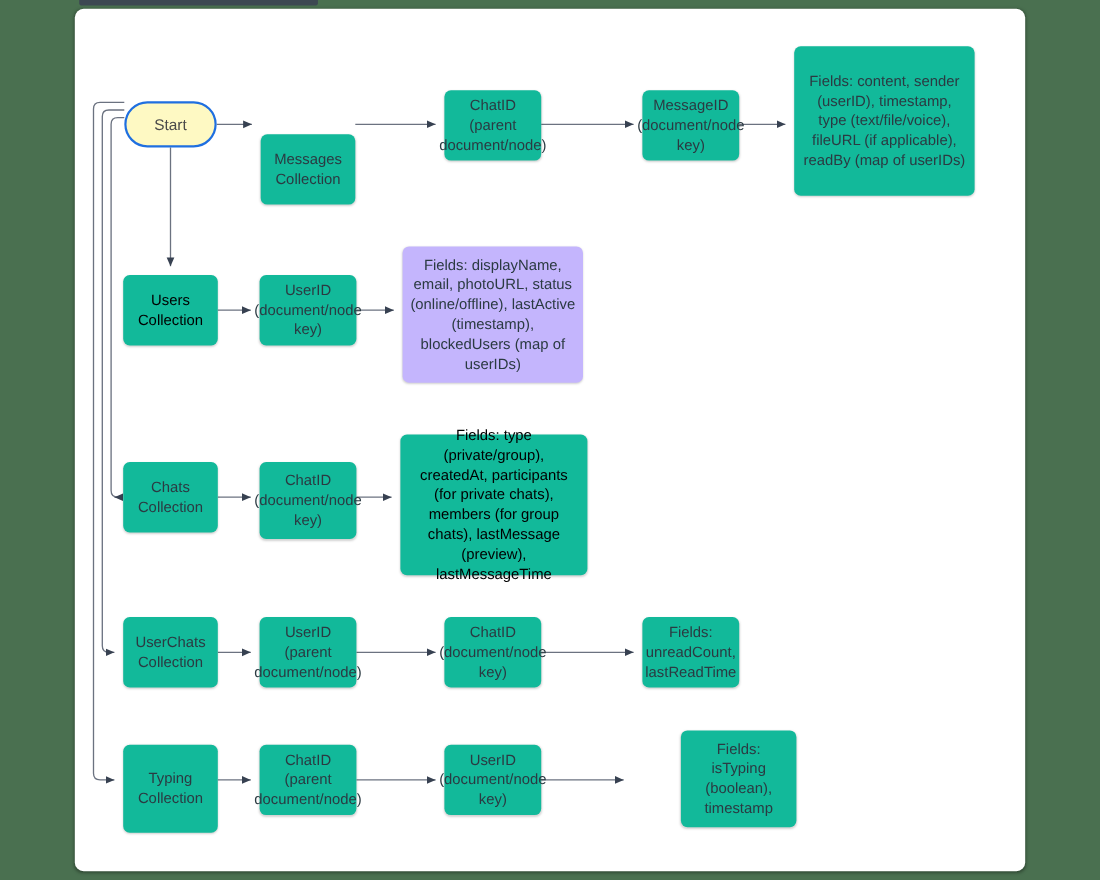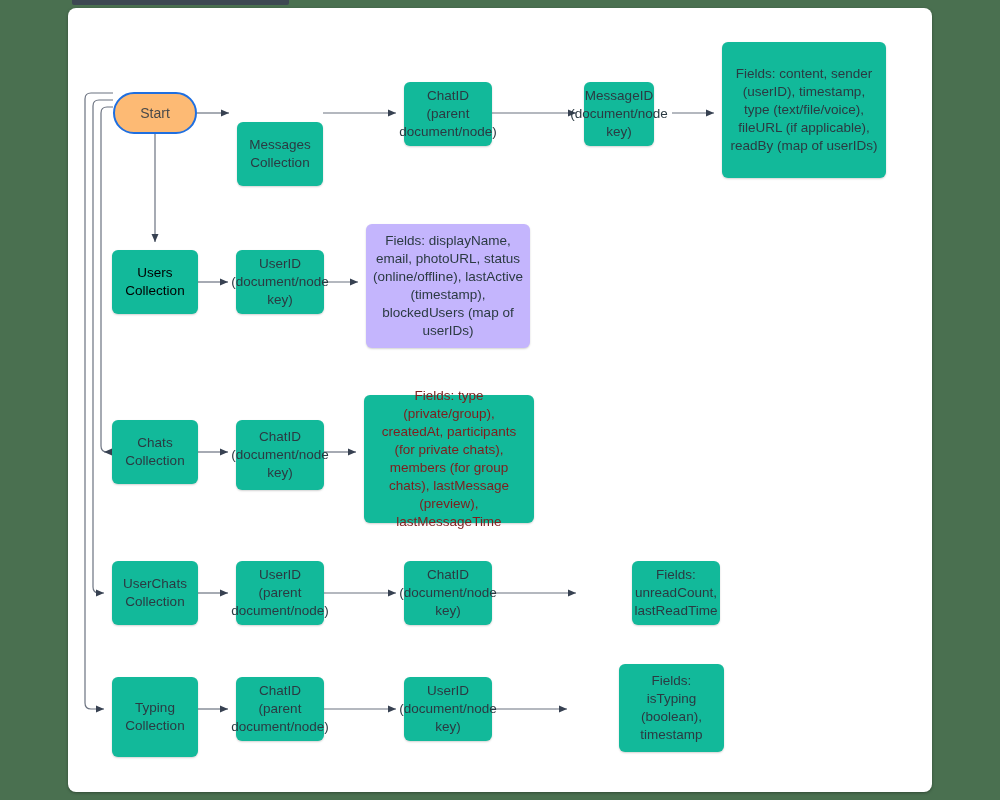--- a/index.html
+++ b/index.html
@@ -110,55 +110,55 @@
       <path d="M113,93 L91,93 Q85,93 85,99 L85,703 Q85,709 91,709 L104,709"></path>
 
       <path d="M198,709 L228,709"></path>
 
       <path d="M324,709 L396,709"></path>
 
       <path d="M492,709 L567,709"></path>
     </g>
   </svg>
 
-  <div class="node start" style="left: 113px; top: 92px; width: 84px; height: 42px; background: #fdba74; border-color: rgb(31, 111, 224);">Start</div>
+  <div class="node start" style="left: 113px; top: 92px; width: 84px; height: 42px; background: #fef9c3; border-color: rgb(31, 111, 224);">Start</div>
 
   <div class="node" style="left: 237px; top: 82px; width: 86px; height: 64px; background: rgb(18, 185, 154); color: rgb(43, 58, 66); margin-top: 40px;">Messages
 Collection</div>
   <div class="node" style="left: 404px; top: 82px; width: 88px; height: 64px; background: rgb(18, 185, 154); color: rgb(43, 58, 66);">ChatID
 (parent
 document/node)</div>
-  <div class="node" style="left: 584px; top: 82px; width: 70px; height: 64px; background: rgb(18, 185, 154); color: rgb(43, 58, 66);">MessageID
+  <div class="node" style="left: 584px; top: 82px; width: 88px; height: 64px; background: rgb(18, 185, 154); color: rgb(43, 58, 66);">MessageID
 (document/node
 key)</div>
   <div class="node" style="left: 722px; top: 42px; width: 164px; height: 136px; background: rgb(18, 185, 154); color: rgb(43, 58, 66);">Fields: content, sender (userID), timestamp, type (text/file/voice), fileURL (if applicable), readBy (map of userIDs)</div>
 
   <div class="node" style="left: 112px; top: 250px; width: 86px; height: 64px; background: rgb(18, 185, 154); color: #000000;">Users
 Collection</div>
   <div class="node" style="left: 236px; top: 250px; width: 88px; height: 64px; background: rgb(18, 185, 154); color: rgb(43, 58, 66);">UserID
 (document/node
 key)</div>
   <div class="node" style="left: 366px; top: 224px; width: 164px; height: 124px; background: #c4b5fd; color: rgb(43, 58, 66);">Fields: displayName, email, photoURL, status (online/offline), lastActive (timestamp), blockedUsers (map of userIDs)</div>
 
   <div class="node" style="left: 112px; top: 420px; width: 86px; height: 64px; background: rgb(18, 185, 154); color: rgb(43, 58, 66);">Chats
 Collection</div>
   <div class="node" style="left: 236px; top: 420px; width: 88px; height: 70px; background: rgb(18, 185, 154); color: rgb(43, 58, 66);">ChatID
 (document/node
 key)</div>
-  <div class="node" style="left: 364px; top: 395px; width: 170px; height: 128px; background: rgb(18, 185, 154); color: #7f1d1d;">Fields: type (private/group), createdAt, participants (for private chats), members (for group chats), lastMessage (preview), lastMessageTime</div>
+  <div class="node" style="left: 364px; top: 395px; width: 170px; height: 128px; background: rgb(18, 185, 154); color: #000000;">Fields: type (private/group), createdAt, participants (for private chats), members (for group chats), lastMessage (preview), lastMessageTime</div>
 
   <div class="node" style="left: 112px; top: 561px; width: 86px; height: 64px; background: rgb(18, 185, 154); color: rgb(43, 58, 66); text-align: center;">UserChats
 Collection</div>
   <div class="node" style="left: 236px; top: 561px; width: 88px; height: 64px; background: rgb(18, 185, 154); color: rgb(43, 58, 66);">UserID
 (parent
 document/node)</div>
   <div class="node" style="left: 404px; top: 561px; width: 88px; height: 64px; background: rgb(18, 185, 154); color: rgb(43, 58, 66);">ChatID
 (document/node
 key)</div>
-  <div class="node" style="left: 584px; top: 561px; width: 88px; height: 64px; background: rgb(18, 185, 154); color: rgb(43, 58, 66); margin-left: 48px;">Fields: unreadCount, lastReadTime</div>
+  <div class="node" style="left: 584px; top: 561px; width: 88px; height: 64px; background: rgb(18, 185, 154); color: rgb(43, 58, 66);">Fields: unreadCount, lastReadTime</div>
 
   <div class="node" style="left: 112px; top: 677px; width: 86px; height: 80px; background: rgb(18, 185, 154); color: rgb(43, 58, 66);">Typing
 Collection</div>
   <div class="node" style="left: 236px; top: 677px; width: 88px; height: 64px; background: rgb(18, 185, 154); color: rgb(43, 58, 66);">ChatID
 (parent
 document/node)</div>
   <div class="node" style="left: 404px; top: 677px; width: 88px; height: 64px; background: rgb(18, 185, 154); color: rgb(43, 58, 66);">UserID
 (document/node
 key)</div>
   <div class="node" style="left: 575px; top: 664px; width: 105px; height: 88px; background: rgb(18, 185, 154); color: rgb(43, 58, 66); margin-left: 44px;">Fields: isTyping (boolean), timestamp</div>

